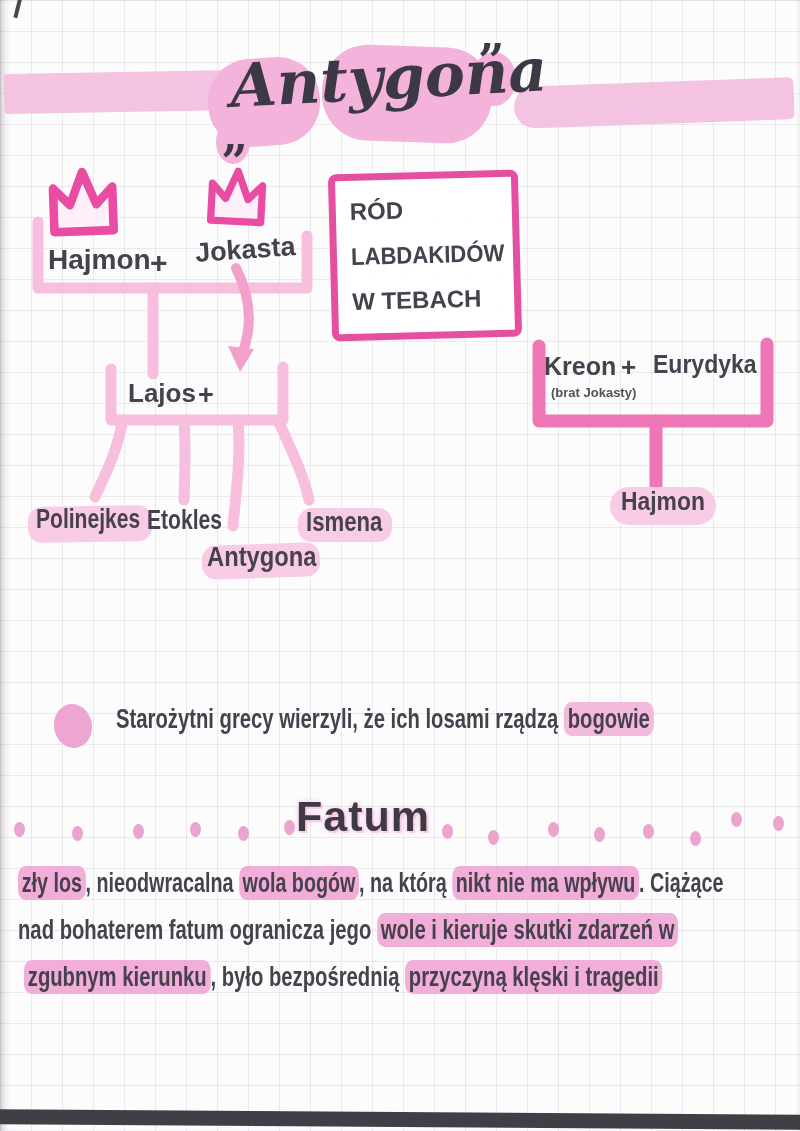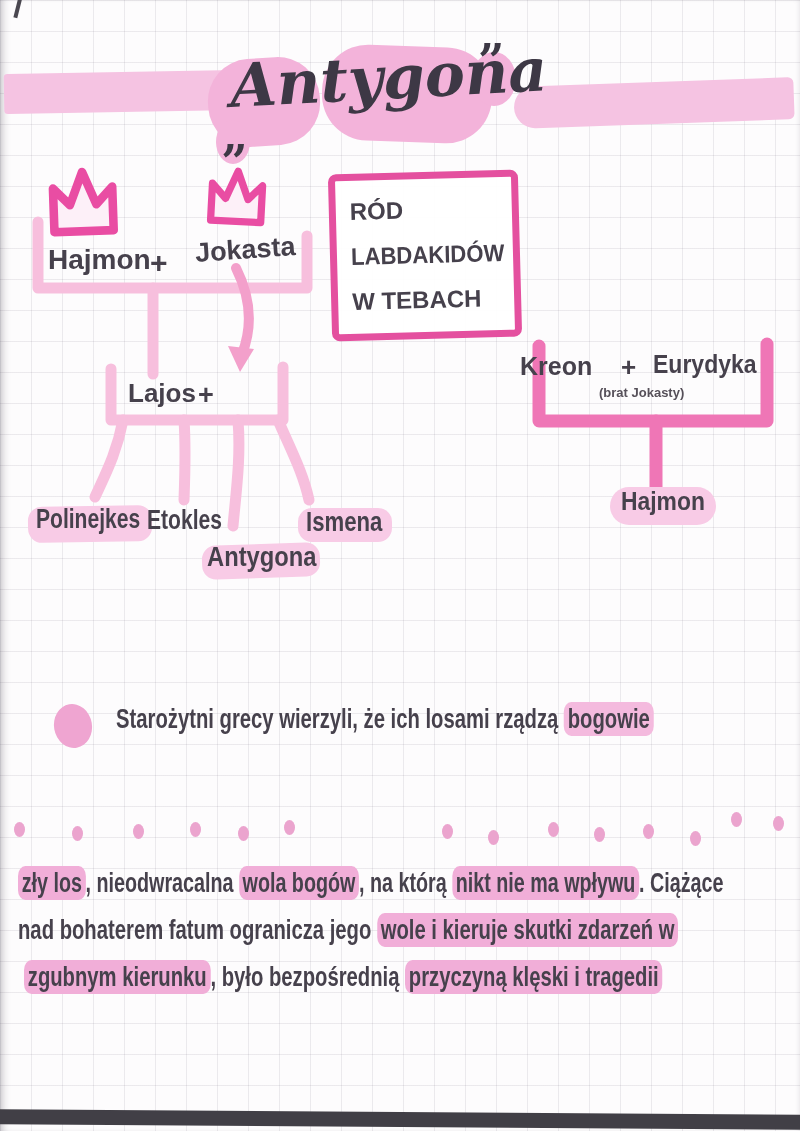--- a/index.html
+++ b/index.html
@@ -84,32 +84,33 @@
 
   <div class="abs pill-light" style="left:28px;top:506px;width:124px;height:36px;transform:rotate(-1deg);"></div>
   <div class="abs pill-light" style="left:202px;top:544px;width:118px;height:34px;transform:rotate(-2deg);"></div>
   <div class="abs pill-light" style="left:298px;top:508px;width:94px;height:34px;"></div>
 
   <div class="abs hand" style="left:36px;top:504px;font-size:27px;transform:scaleX(.78);">Polinejkes</div>
   <div class="abs hand" style="left:147px;top:505px;font-size:27px;transform:scaleX(.78);">Etokles</div>
   <div class="abs hand" style="left:207px;top:542px;font-size:27px;transform:scaleX(.88);">Antygona</div>
   <div class="abs hand" style="left:306px;top:507px;font-size:27px;transform:scaleX(.82);">Ismena</div>
 
-  <div class="abs hand" style="left:520px;top:352px;font-size:25px;">Kreon</div>
+  <div class="abs hand" style="left:544px;top:352px;font-size:25px;">Kreon</div>
   <div class="abs hand" style="left:621px;top:352px;font-size:26px;">+</div>
   <div class="abs hand" style="left:653px;top:350px;font-size:25px;transform:scaleX(.92);">Eurydyka</div>
-  <div class="abs hand" style="left:551px;top:385px;font-size:13px;color:#565059;margin-left:48px;">(brat Jokasty)</div>
+  <div class="abs hand" style="left:551px;top:385px;font-size:13px;color:#565059;">(brat Jokasty)</div>
   <div class="abs pill-light" style="left:610px;top:487px;width:106px;height:38px;border-radius:19px;"></div>
   <div class="abs hand" style="left:621px;top:486px;font-size:26px;transform:scaleX(.88);">Hajmon</div>
 
   <div class="abs" style="left:54px;top:704px;width:38px;height:44px;border-radius:50%;background:#efa5d1;transform:rotate(-10deg);"></div>
   <div class="abs hand" style="left:116px;top:704px;font-size:27px;transform:scaleX(.75);">
     <span>Starożytni grecy wierzyli, że ich losami rządzą </span><span class="pill" style="background:#f4bade;">bogowie</span>
   </div>
 
+  <div class="abs hand" style="left:296px;top:792px;font-size:43px;letter-spacing:1px;color:#3e3a45;text-shadow:0 0 6px #f5c0e0, 2px 2px 0 rgba(245,192,224,.75);">Fatum</div>
   <div class="dot" style="left:14px;top:822px;"></div>
   <div class="dot" style="left:72px;top:826px;"></div>
   <div class="dot" style="left:133px;top:824px;"></div>
   <div class="dot" style="left:190px;top:822px;"></div>
   <div class="dot" style="left:238px;top:826px;"></div>
   <div class="dot" style="left:284px;top:820px;"></div>
   <div class="dot" style="left:442px;top:824px;"></div>
   <div class="dot" style="left:488px;top:830px;"></div>
   <div class="dot" style="left:548px;top:822px;"></div>
   <div class="dot" style="left:594px;top:827px;"></div>

